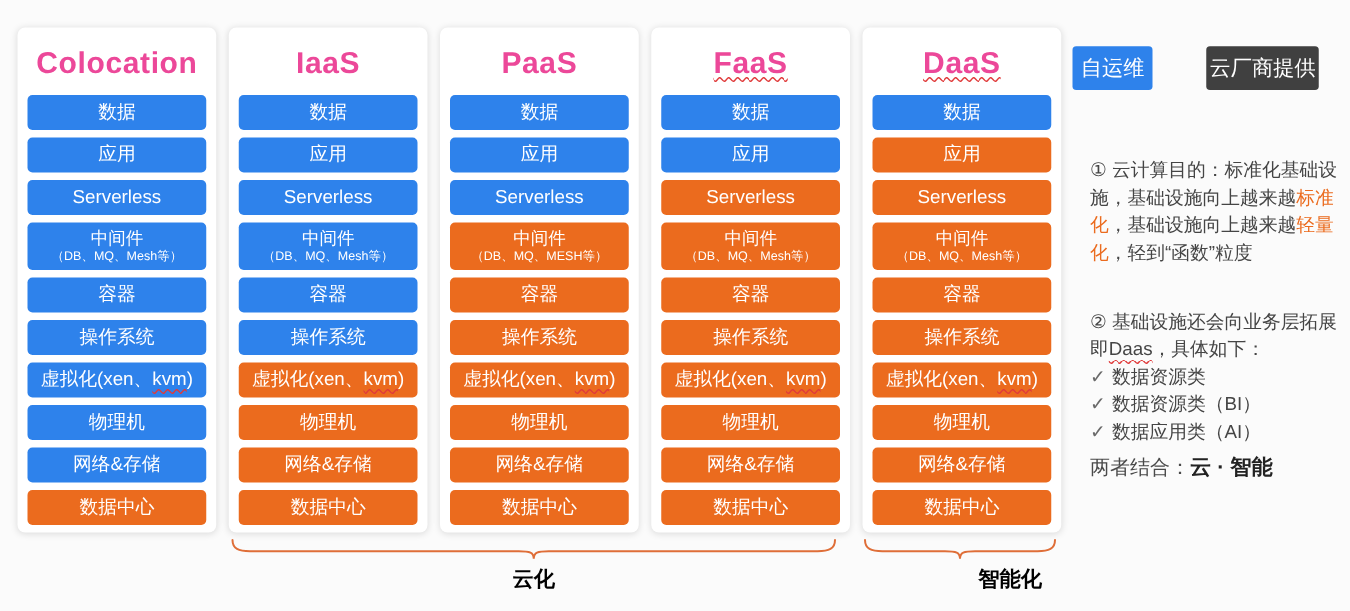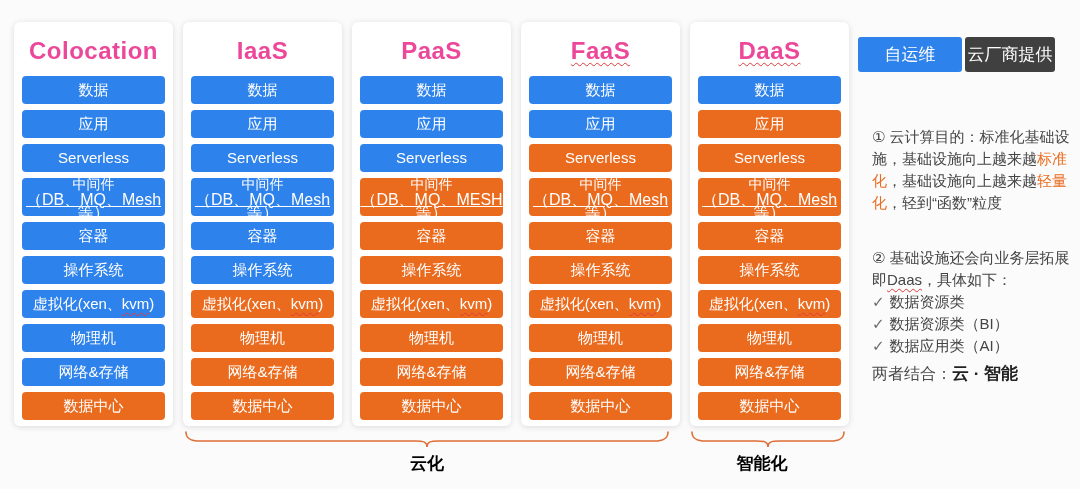--- a/index.html
+++ b/index.html
@@ -21,31 +21,31 @@
   .rows{display:flex;flex-direction:column;gap:6px;}
   .row{
     height:28px;border-radius:4px;color:#ffffff;font-size:15px;
     display:flex;flex-direction:column;align-items:center;justify-content:center;
     line-height:1.1;text-align:center;
   }
   .row.tall{height:38px;}
   .row.self{background:#2E82EB;}
   .row.vendor{background:#EB6B1E;}
   .row-main{font-size:14px;line-height:17px;}
-  .row-sub{font-size:16px;line-height:13px;text-decoration:underline;}
+  .row-sub{font-size:10px;line-height:13px;}
   .wavy{
     text-decoration-line:underline;text-decoration-style:wavy;
     text-decoration-color:#e03a3a;text-decoration-thickness:1px;
     text-underline-offset:3px;
   }
   .legend-chip{
     position:absolute;top:37px;height:35px;border-radius:3px;color:#fff;
     font-size:17px;display:flex;align-items:center;justify-content:center;
   }
-  .legend-self{left:858px;width:104px;background:#2E82EB;}
+  .legend-self{left:858px;width:64px;background:#2E82EB;}
   .legend-vendor{left:965px;width:90px;background:#404040;}
   .note{
     position:absolute;left:872px;width:202px;font-size:15px;line-height:22px;
     color:#454545;
   }
   .note .hl{color:#EB6B1E;}
   .note-1{top:126px;}
   .note-2{top:247px;}
   .note-2 .check{color:#6a6a6a;margin-right:5px;}
   .note-2 .check-line{display:block;}
@@ -53,21 +53,21 @@
   .combo b{color:#222;font-size:17px;margin-top:16px;}
   .brace{position:absolute;top:430px;height:18px;}
   .brace path{fill:none;stroke:#DF6E38;stroke-width:1.6;stroke-linecap:round;}
   .brace-1{left:184px;width:486px;}
   .brace-2{left:690px;width:156px;}
   .brace-label{
     position:absolute;top:452px;font-size:17px;font-weight:bold;color:#000000;
     text-align:center;
   }
   .brace-label-1{left:184px;width:486px;}
-  .brace-label-2{left:684px;width:156px;}
+  .brace-label-2{left:730px;width:156px;}
 </style>
 </head>
 <body>
 
 <div class="cards">
   <div class="card">
     <div class="card-title">Colocation</div>
     <div class="rows">
         <div class="row self">数据</div>
         <div class="row self">应用</div>

